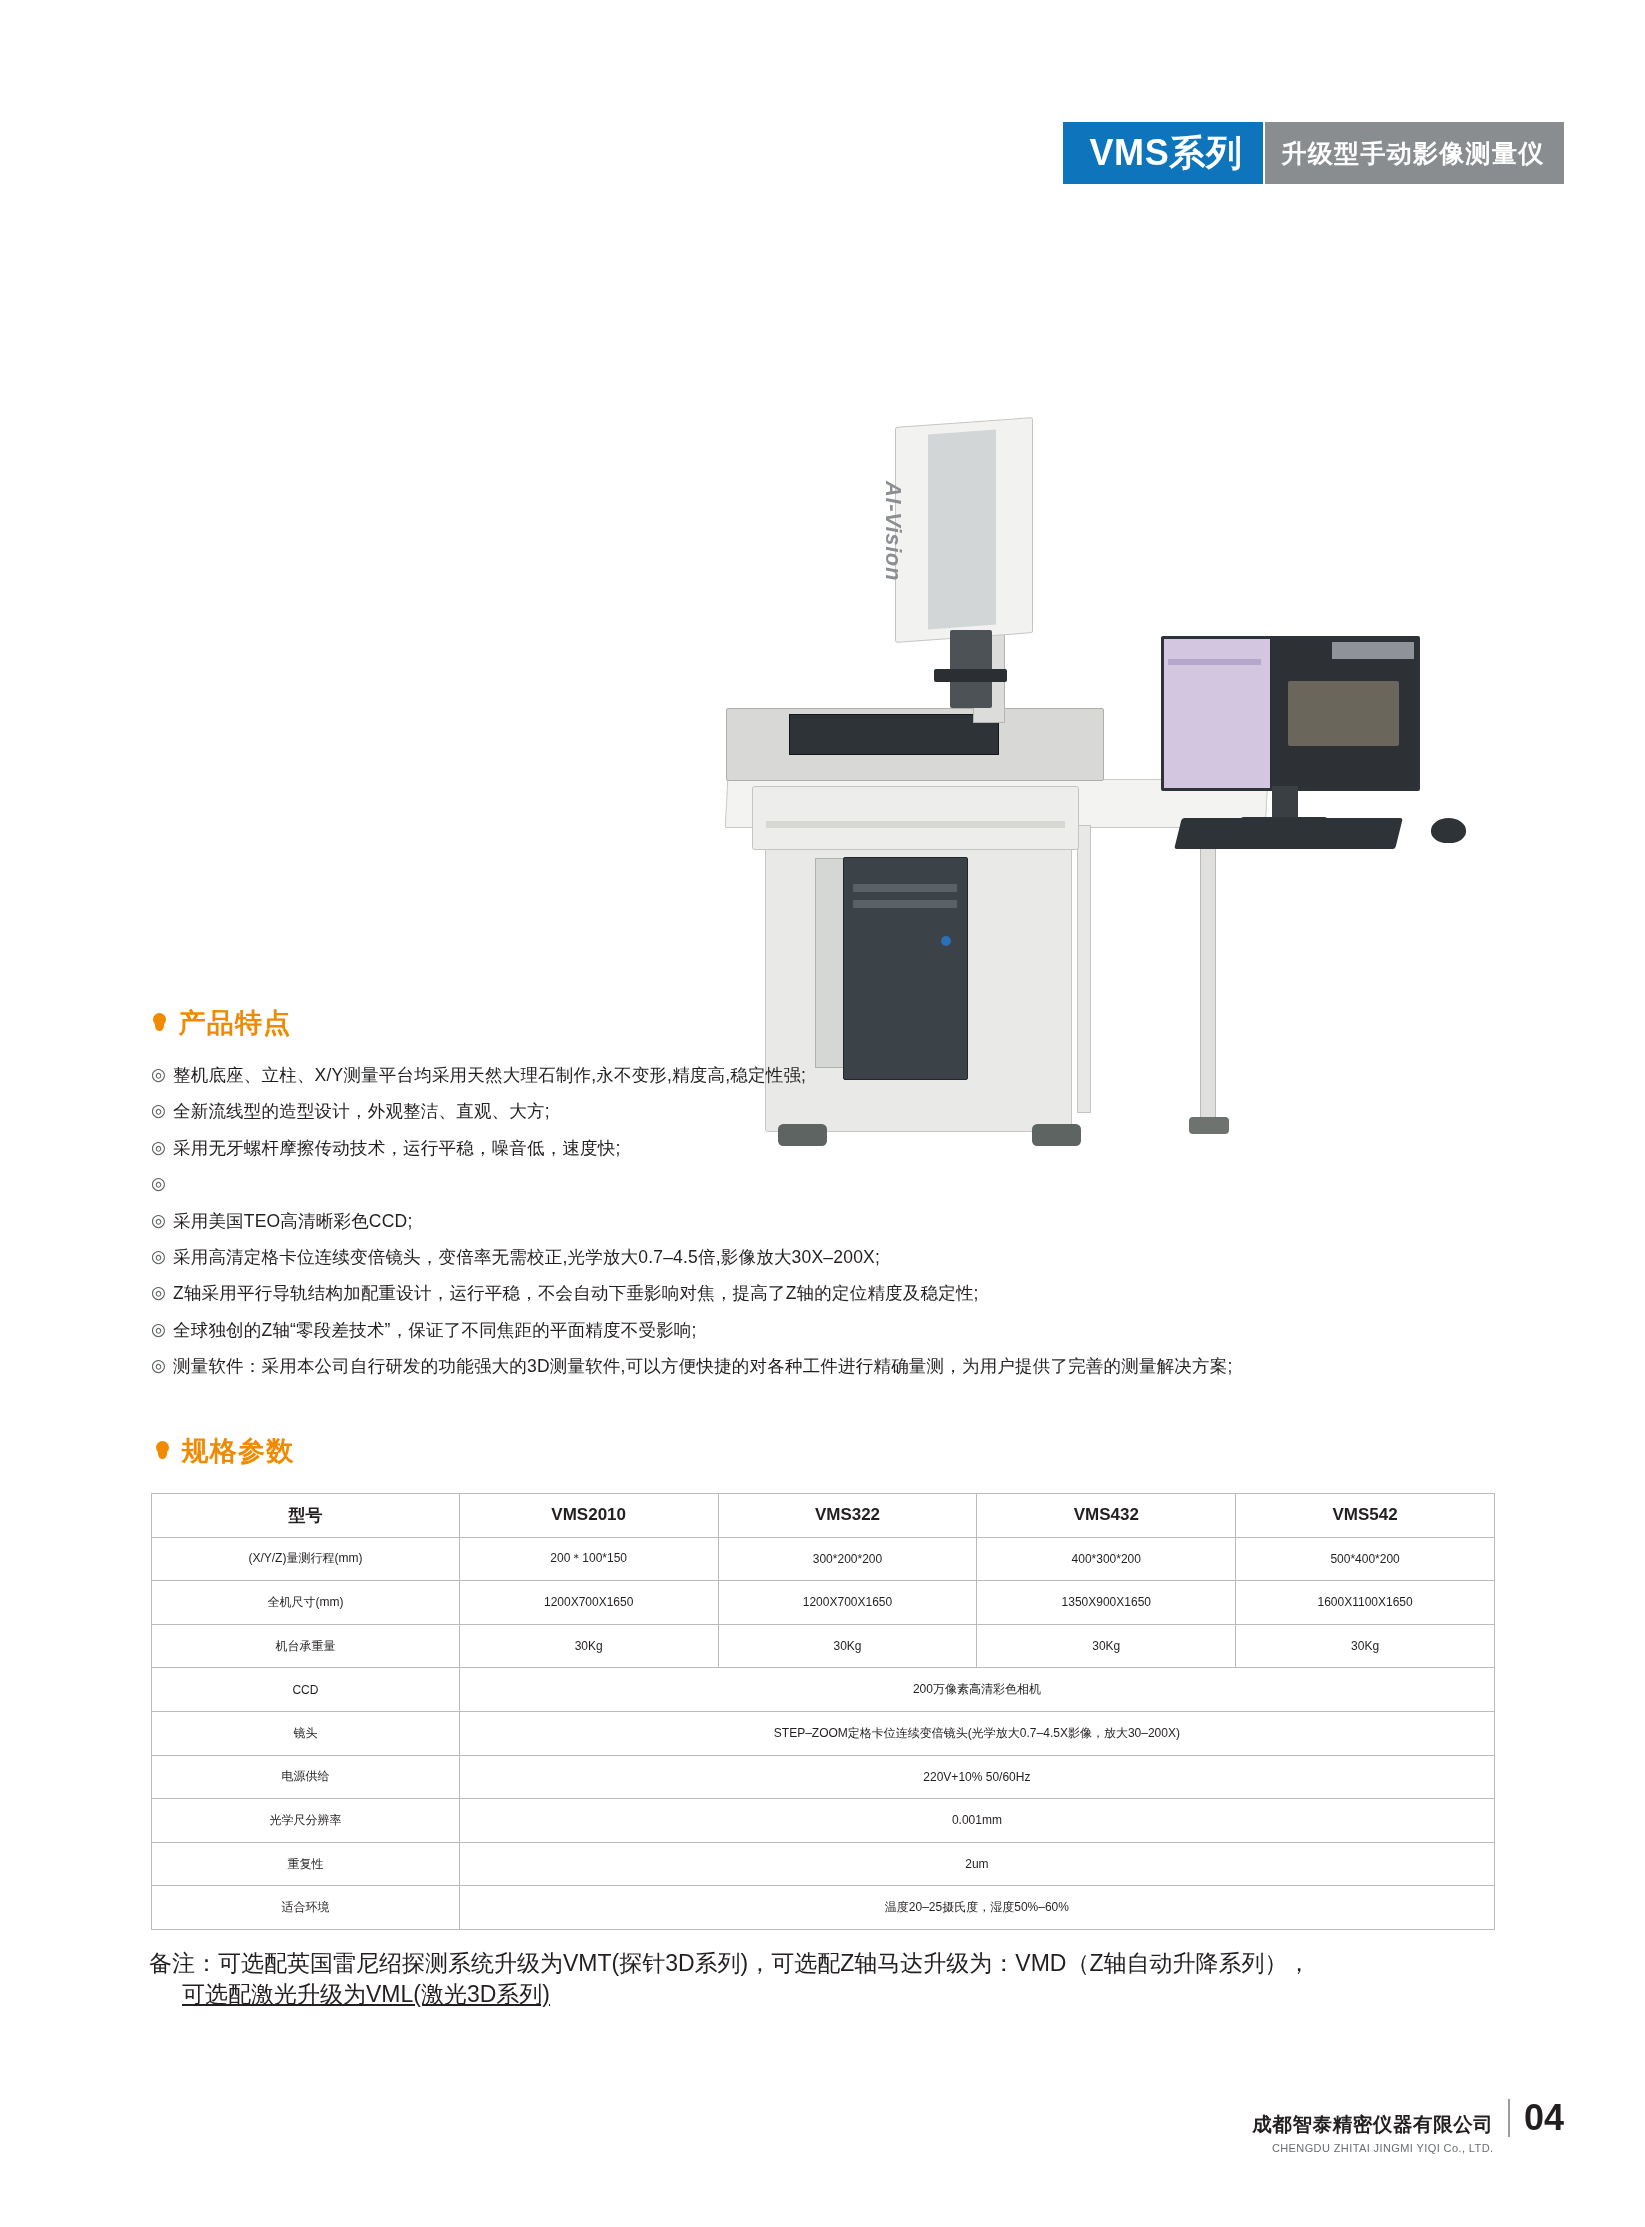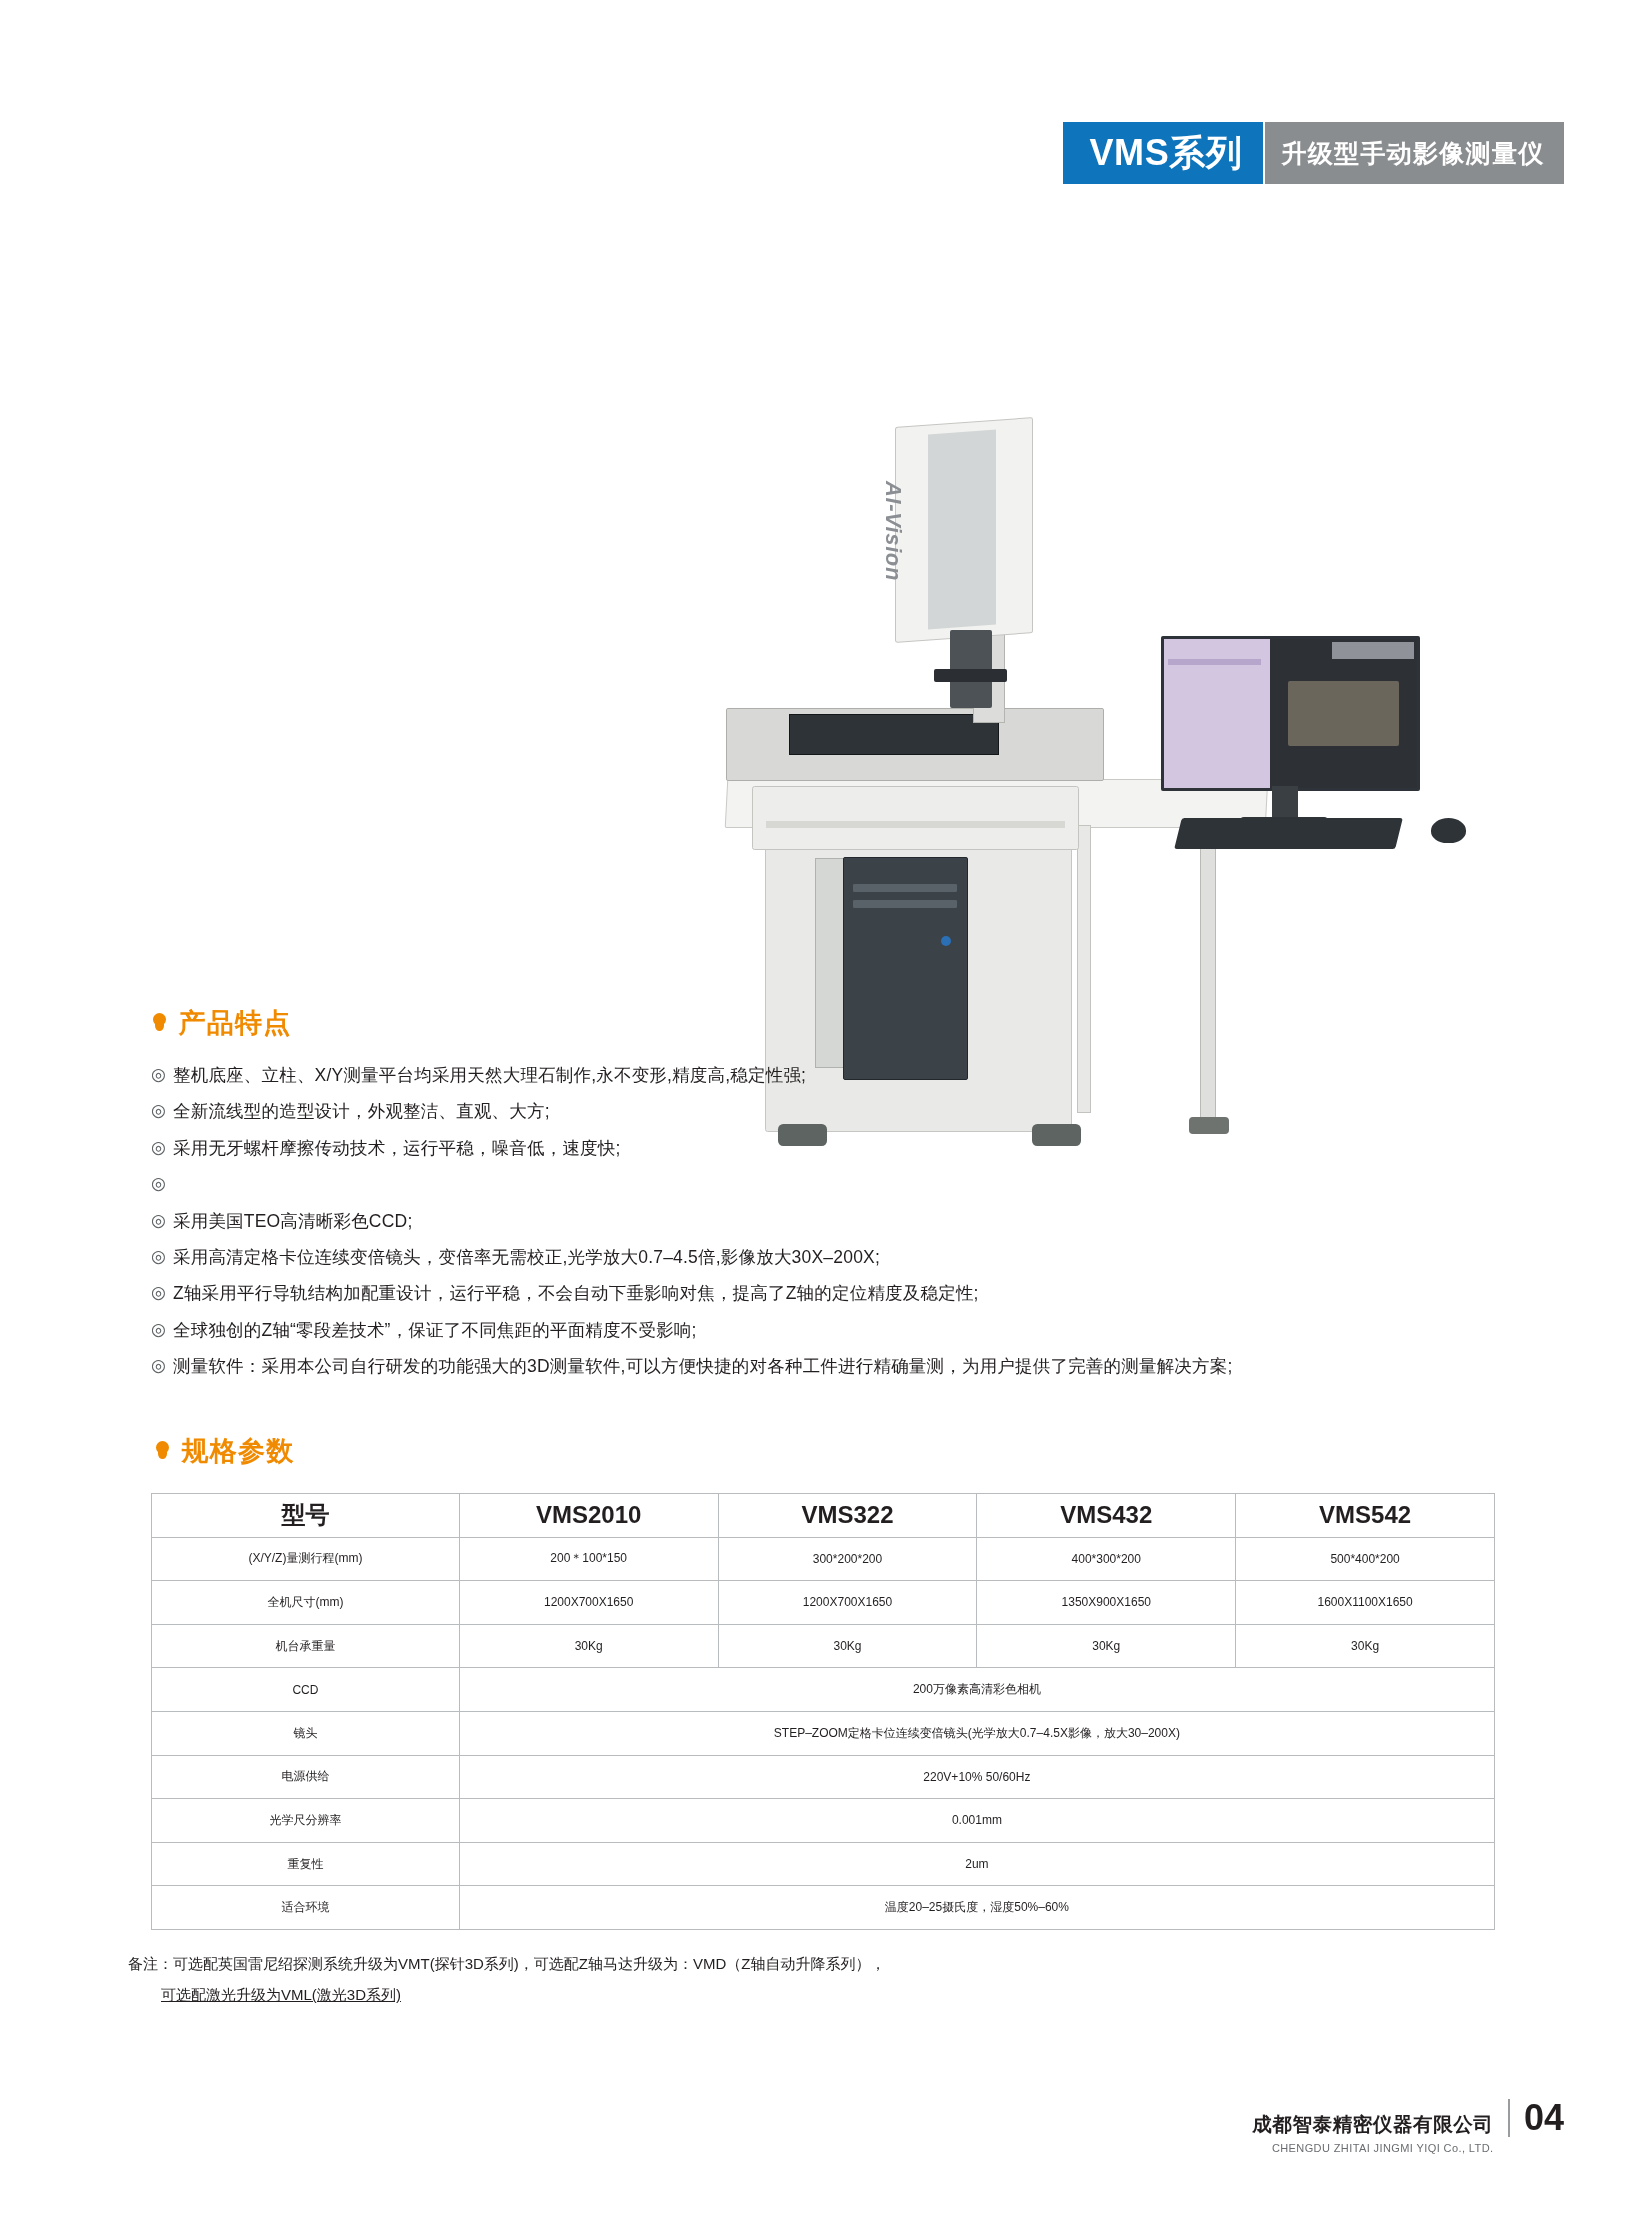--- a/index.html
+++ b/index.html
@@ -420,30 +420,30 @@
     border: 1.3px solid #b9bcbe;
     text-align: center;
     font-size: 12px;
     color: #231f20;
     height: 40px;
     font-weight: normal;
     padding: 1.3px 3.9px;
   }
   table.spec tr.head td {
     font-weight: bold;
-    font-size: 24px;
+    font-size: 17px;
   }
   table.spec td.label {
     width: 299px;
   }
   .note {
     position: absolute;
-    left: 128px;
+    left: 149px;
     top: 1948px;
-    font-size: 15px;
+    font-size: 23px;
     line-height: 31px;
     color: #231f20;
   }
   .note-indent {
     margin-left: 33px;
     text-decoration: underline;
   }
 
   
   .footer {

